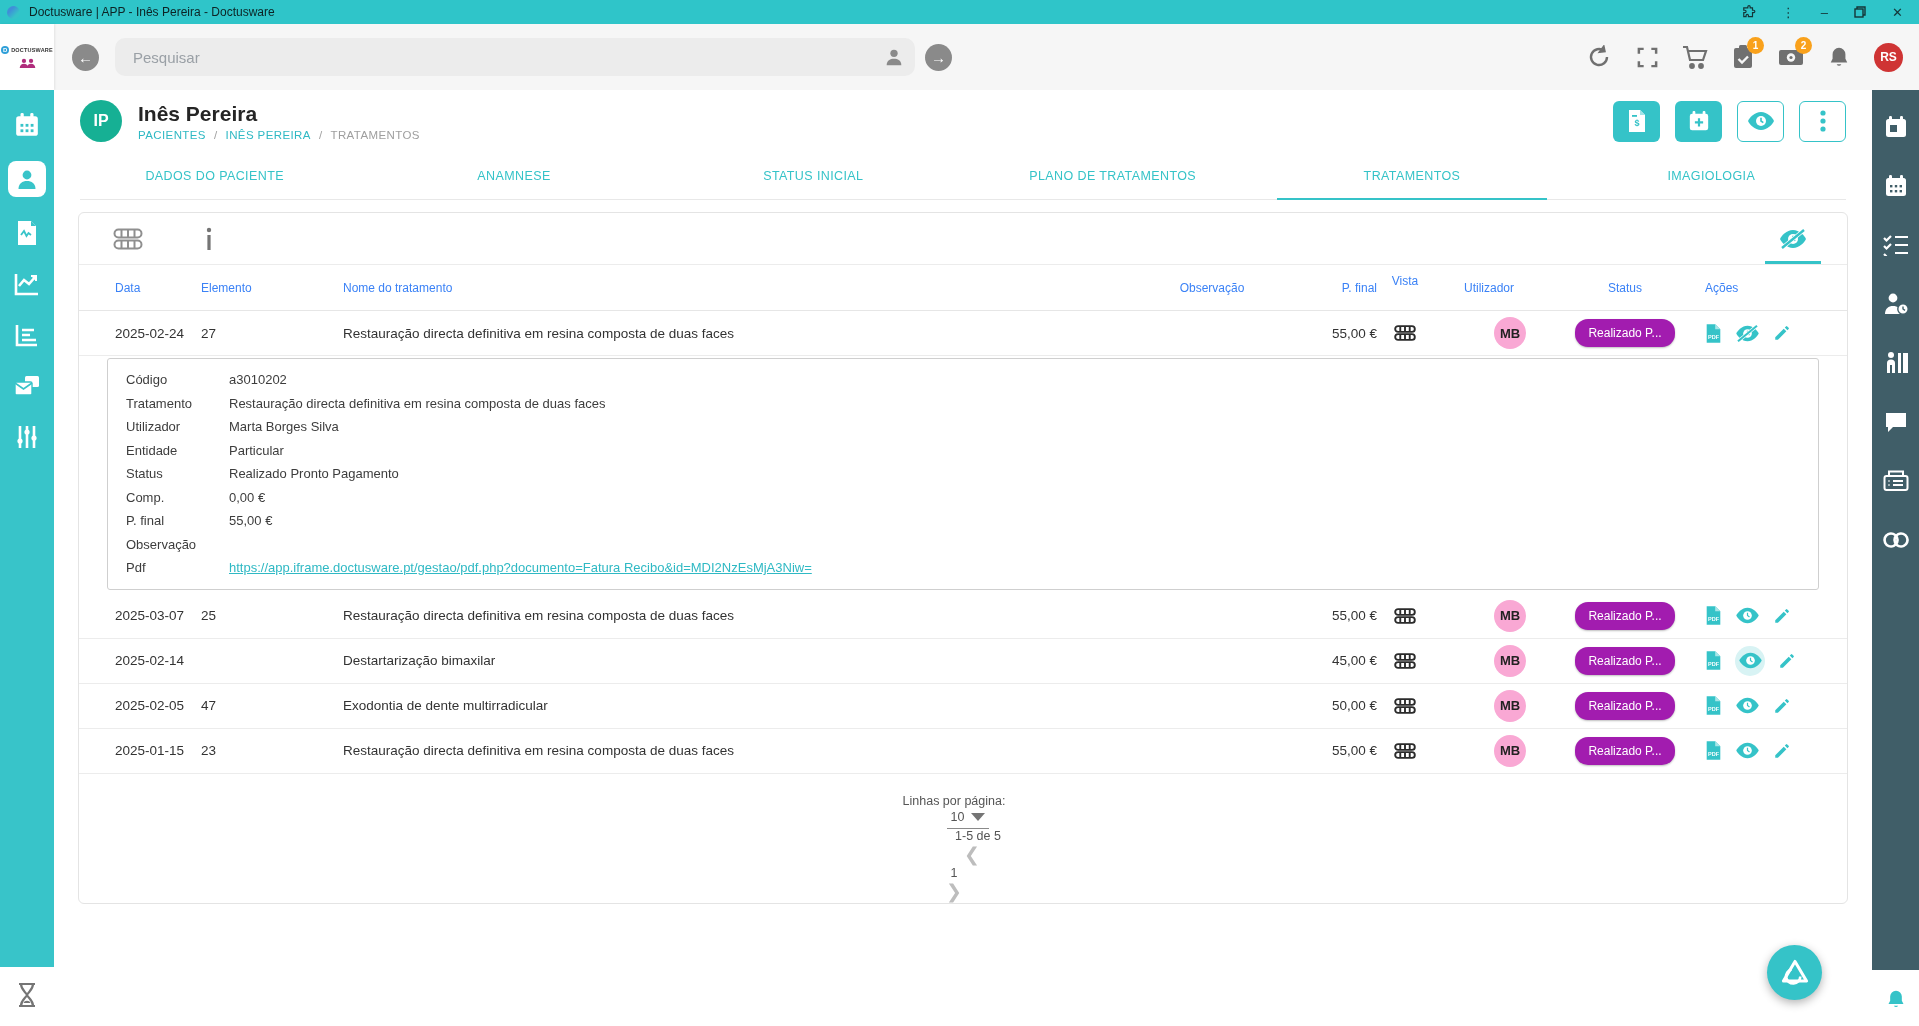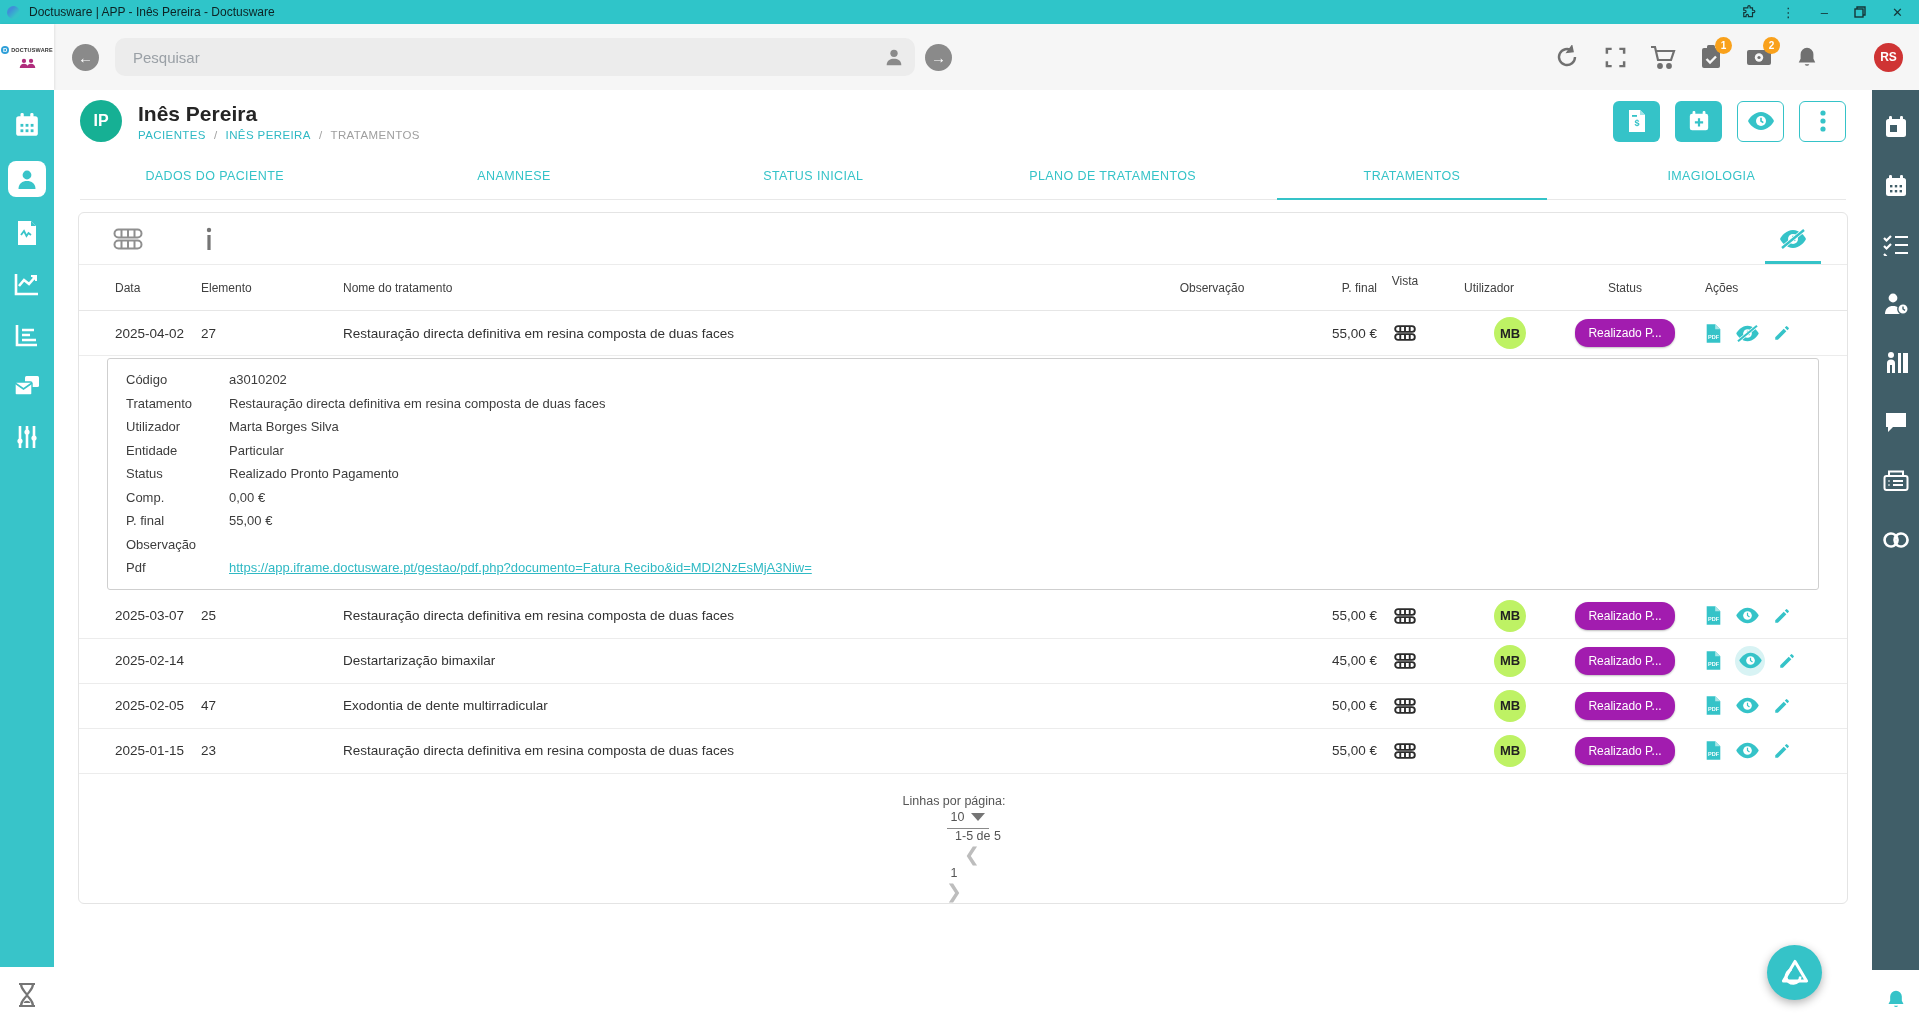--- a/index.html
+++ b/index.html
@@ -21,21 +21,21 @@
   .brand-text { font-size:5.5px; font-weight:bold; color:#333; letter-spacing:.2px; }
   .back-btn,.go-btn { width:27px; height:27px; border-radius:50%; background:#8a8a8a; color:#fff; display:flex; align-items:center; justify-content:center; font-size:15px; flex:none; }
   .back-btn { margin:0 16px 0 18px; }
   .go-btn { margin-left:10px; }
   .search-box { width:800px; height:38px; background:#ececec; border-radius:10px; display:flex; align-items:center; padding:0 10px 0 18px; }
   .search-input { flex:1; border:none; background:transparent; outline:none; font-size:15px; color:#1d4ed8; font-family:"Liberation Sans",sans-serif; }
   .search-input::placeholder { color:#9aa0a6; }
   .appbar-icons { margin-left:auto; display:flex; align-items:center; gap:22px; padding-right:16px; }
   .hicon { position:relative; width:26px; height:26px; display:flex; align-items:center; justify-content:center; }
   .badge { position:absolute; top:-7px; right:-8px; min-width:17px; height:17px; border-radius:50%; background:#f9a11b; color:#fff; font-size:10px; display:flex; align-items:center; justify-content:center; font-weight:bold; }
-  .user-avatar { width:29px; height:29px; border-radius:50%; background:#cf3434; color:#fff; font-size:12px; font-weight:bold; display:flex; align-items:center; justify-content:center;margin-left:32px; }
+  .user-avatar { width:29px; height:29px; border-radius:50%; background:#cf3434; color:#fff; font-size:12px; font-weight:bold; display:flex; align-items:center; justify-content:center; }
 
   
   .left-rail { position:absolute; left:0; top:90px; width:54px; height:877px; background:#38c4c9; display:flex; flex-direction:column; align-items:center; padding-top:20px; gap:21px; }
   .rail-item { width:30px; height:30px; display:flex; align-items:center; justify-content:center; }
   .rail-item.active { width:38px; height:36px; background:#fff; border-radius:8px; }
   .left-rail-bottom { position:absolute; left:0; top:967px; width:54px; height:59px; background:#fff; display:flex; justify-content:center; padding-top:16px; }
   .right-rail { position:absolute; right:0; top:90px; width:47px; height:880px; background:#405e68; display:flex; flex-direction:column; align-items:center; padding-top:22px; gap:29px; }
   .right-rail-bottom { position:absolute; right:0; top:970px; width:47px; height:56px; background:#fff; display:flex; justify-content:center; padding-top:18px; }
 
   
@@ -55,26 +55,26 @@
   .tabs { display:flex; height:48px; border-bottom:1px solid #e8e8e8; margin:4px 26px 0 26px;gap:30px; }
   .tab { flex:1; display:flex; align-items:center; justify-content:center; font-size:12.5px; letter-spacing:.4px; color:#35c3c8; position:relative; }
   .tab.active::after { content:""; position:absolute; left:0; right:0; bottom:-1px; height:2.5px; background:#35c3c8; }
 
   .table-card { margin:12px 24px 0 24px; border:1px solid #e4e4e4; border-radius:6px; height:692px; display:flex; flex-direction:column; }
   .toolbar { height:52px; display:flex; align-items:center; border-bottom:1px solid #ececec; padding:0 26px 0 34px; }
   .toolbar-right { margin-left:auto; position:relative; padding:0 14px 0 14px; height:100%; display:flex; align-items:center; }
   .toolbar-right::after { content:""; position:absolute; left:0; right:0; bottom:0; height:3px; background:#35c3c8; }
 
   .tgrid { display:grid; grid-template-columns:36px 86px 142px 1fr 150px 90px 56px 112px 160px 128px 14px; align-items:center; }
-  .thead { height:46px; border-bottom:1px solid #e6e6e6; font-size:12px; color:#404040; }
+  .thead { height:46px; border-bottom:1px solid #e6e6e6; font-size:12px; color:#3b82f6; }
   .th-vista { transform:translateY(-7px); }
   .trow { height:45px; border-bottom:1px solid #ececec; font-size:13.5px; color:#333; }
   .cell-right { text-align:right; }
   .cell-center { display:flex; justify-content:center; align-items:center; }
-  .mb-avatar { width:32px; height:32px; border-radius:50%; background:#bef264; color:#222; font-weight:bold; font-size:13px; display:flex; align-items:center; justify-content:center;margin-left:42px; }
+  .mb-avatar { width:32px; height:32px; border-radius:50%; background:#f9a8d4; color:#222; font-weight:bold; font-size:13px; display:flex; align-items:center; justify-content:center;margin-left:42px; }
   .status-pill { background:#a21caf; color:#fff; font-size:12px; height:24px; border-radius:13px; padding:14px 13px; display:flex; align-items:center; box-shadow:0 1px 2px rgba(0,0,0,.25); max-width:104px; white-space:nowrap; }
   .row-actions { display:flex; align-items:center; gap:13px; }
 
   .detail-panel { margin:2px 28px 4px 28px; border:1px solid #cfcfcf; border-radius:3px; padding:9px 0 9px 0; }
   .detail-row { display:flex; height:23.5px; align-items:center; font-size:13px; color:#3d3d3d; padding-left:18px; }
   .detail-label { width:103px; flex:none; }
   .detail-value { color:#3d3d3d; }
   .pdf-link { color:#2fb9c4; text-decoration:underline; }
 
   .pagination { margin-top:auto; height:58px; display:flex; align-items:center; justify-content:flex-end; gap:0; padding-right:18px; font-size:12.5px; color:#555;flex-direction:column; }
@@ -405,21 +405,21 @@
       <span class="cell-right">P. final</span>
       <span class="th-vista" style="text-align:center">Vista</span>
       <span style="text-align:center">Utilizador</span>
       <span style="text-align:center">Status</span>
       <span>Ações</span>
       <span></span>
     </div>
 
     <div class="tgrid trow">
       <span></span>
-      <span>2025-04-02</span>
+      <span>2025-02-24</span>
       <span>27</span>
       <span>Restauração directa definitiva em resina composta de duas faces</span>
       <span></span>
       <span class="cell-right">55,00 €</span>
       <span class="cell-center">
           <svg width="22" height="16" viewBox="0 0 30 22" fill="none" stroke="#2b2b2b" stroke-width="2.6">
             <rect x="1.5" y="1.5" width="27" height="8" rx="4"></rect>
             <rect x="1.5" y="12.5" width="27" height="8" rx="4"></rect>
             <path d="M8.5 1.5v8M15 1.5v8M21.5 1.5v8M8.5 12.5v8M15 12.5v8M21.5 12.5v8"></path>
           </svg>

